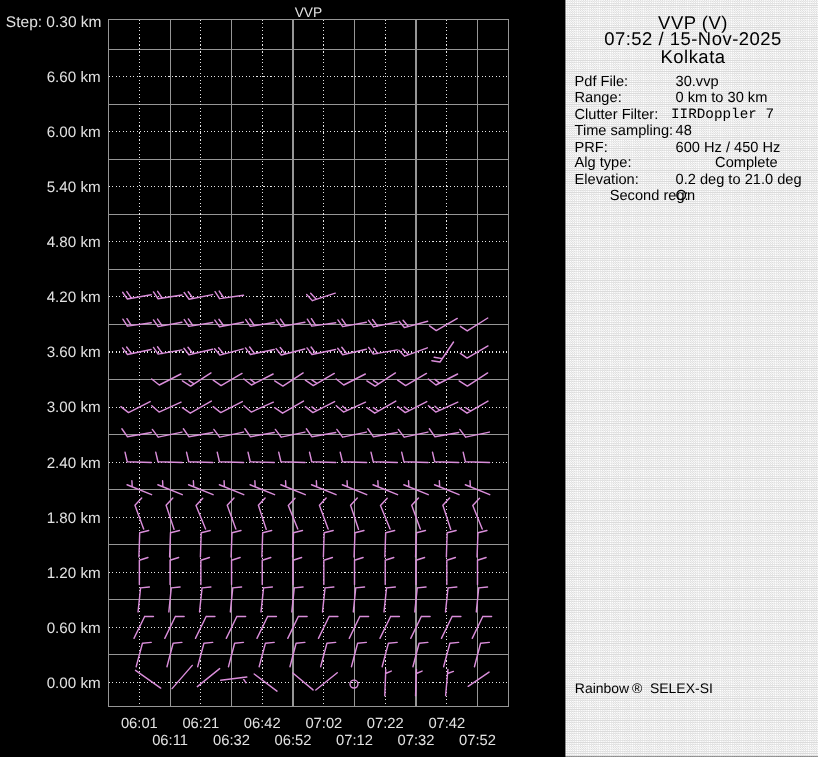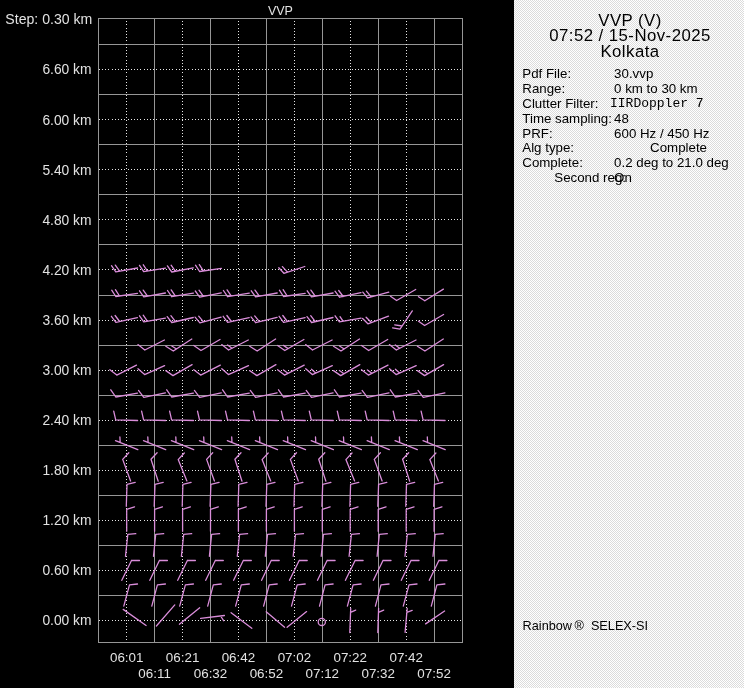--- a/index.html
+++ b/index.html
@@ -265,17 +265,17 @@
 <div class="t" style="left:522.3px;top:81.7px;font-size:13.3px;">Range:</div>
 <div class="t" style="left:614.1px;top:81.7px;font-size:13.3px;">0 km to 30 km</div>
 <div class="t" style="left:522.3px;top:96.6px;font-size:13.3px;">Clutter Filter:</div>
 <div class="t" style="left:610px;top:96.6px;font-size:13px;font-family:Liberation Mono, monospace;">IIRDoppler 7</div>
 <div class="t" style="left:522.3px;top:111.5px;font-size:13.3px;">Time sampling:</div>
 <div class="t" style="left:614.1px;top:111.5px;font-size:13.3px;">48</div>
 <div class="t" style="left:522.3px;top:126.5px;font-size:13.3px;">PRF:</div>
 <div class="t" style="left:614.1px;top:126.5px;font-size:13.3px;">600 Hz / 450 Hz</div>
 <div class="t" style="left:522.3px;top:141.4px;font-size:13.3px;">Alg type:</div>
 <div class="t" style="left:614.1px;top:141.4px;font-size:13.3px;margin-left:36px;">Complete</div>
-<div class="t" style="left:522.3px;top:156.3px;font-size:13.3px;">Complete:</div>
+<div class="t" style="left:522.3px;top:156.3px;font-size:13.3px;">Elevation:</div>
 <div class="t" style="left:614.1px;top:156.3px;font-size:13.3px;">0.2 deg to 21.0 deg</div>
 <div class="t" style="left:522.3px;top:171.3px;font-size:13.3px;margin-left:32px;">Second reg:</div>
 <div class="t" style="left:614.1px;top:171.3px;font-size:13.3px;text-align:center;">On</div>
 <div class="t" style="left:522.6px;top:619.7px;font-size:12.7px;">Rainbow ®&nbsp; SELEX-SI</div>
 </div>
 </body></html>

